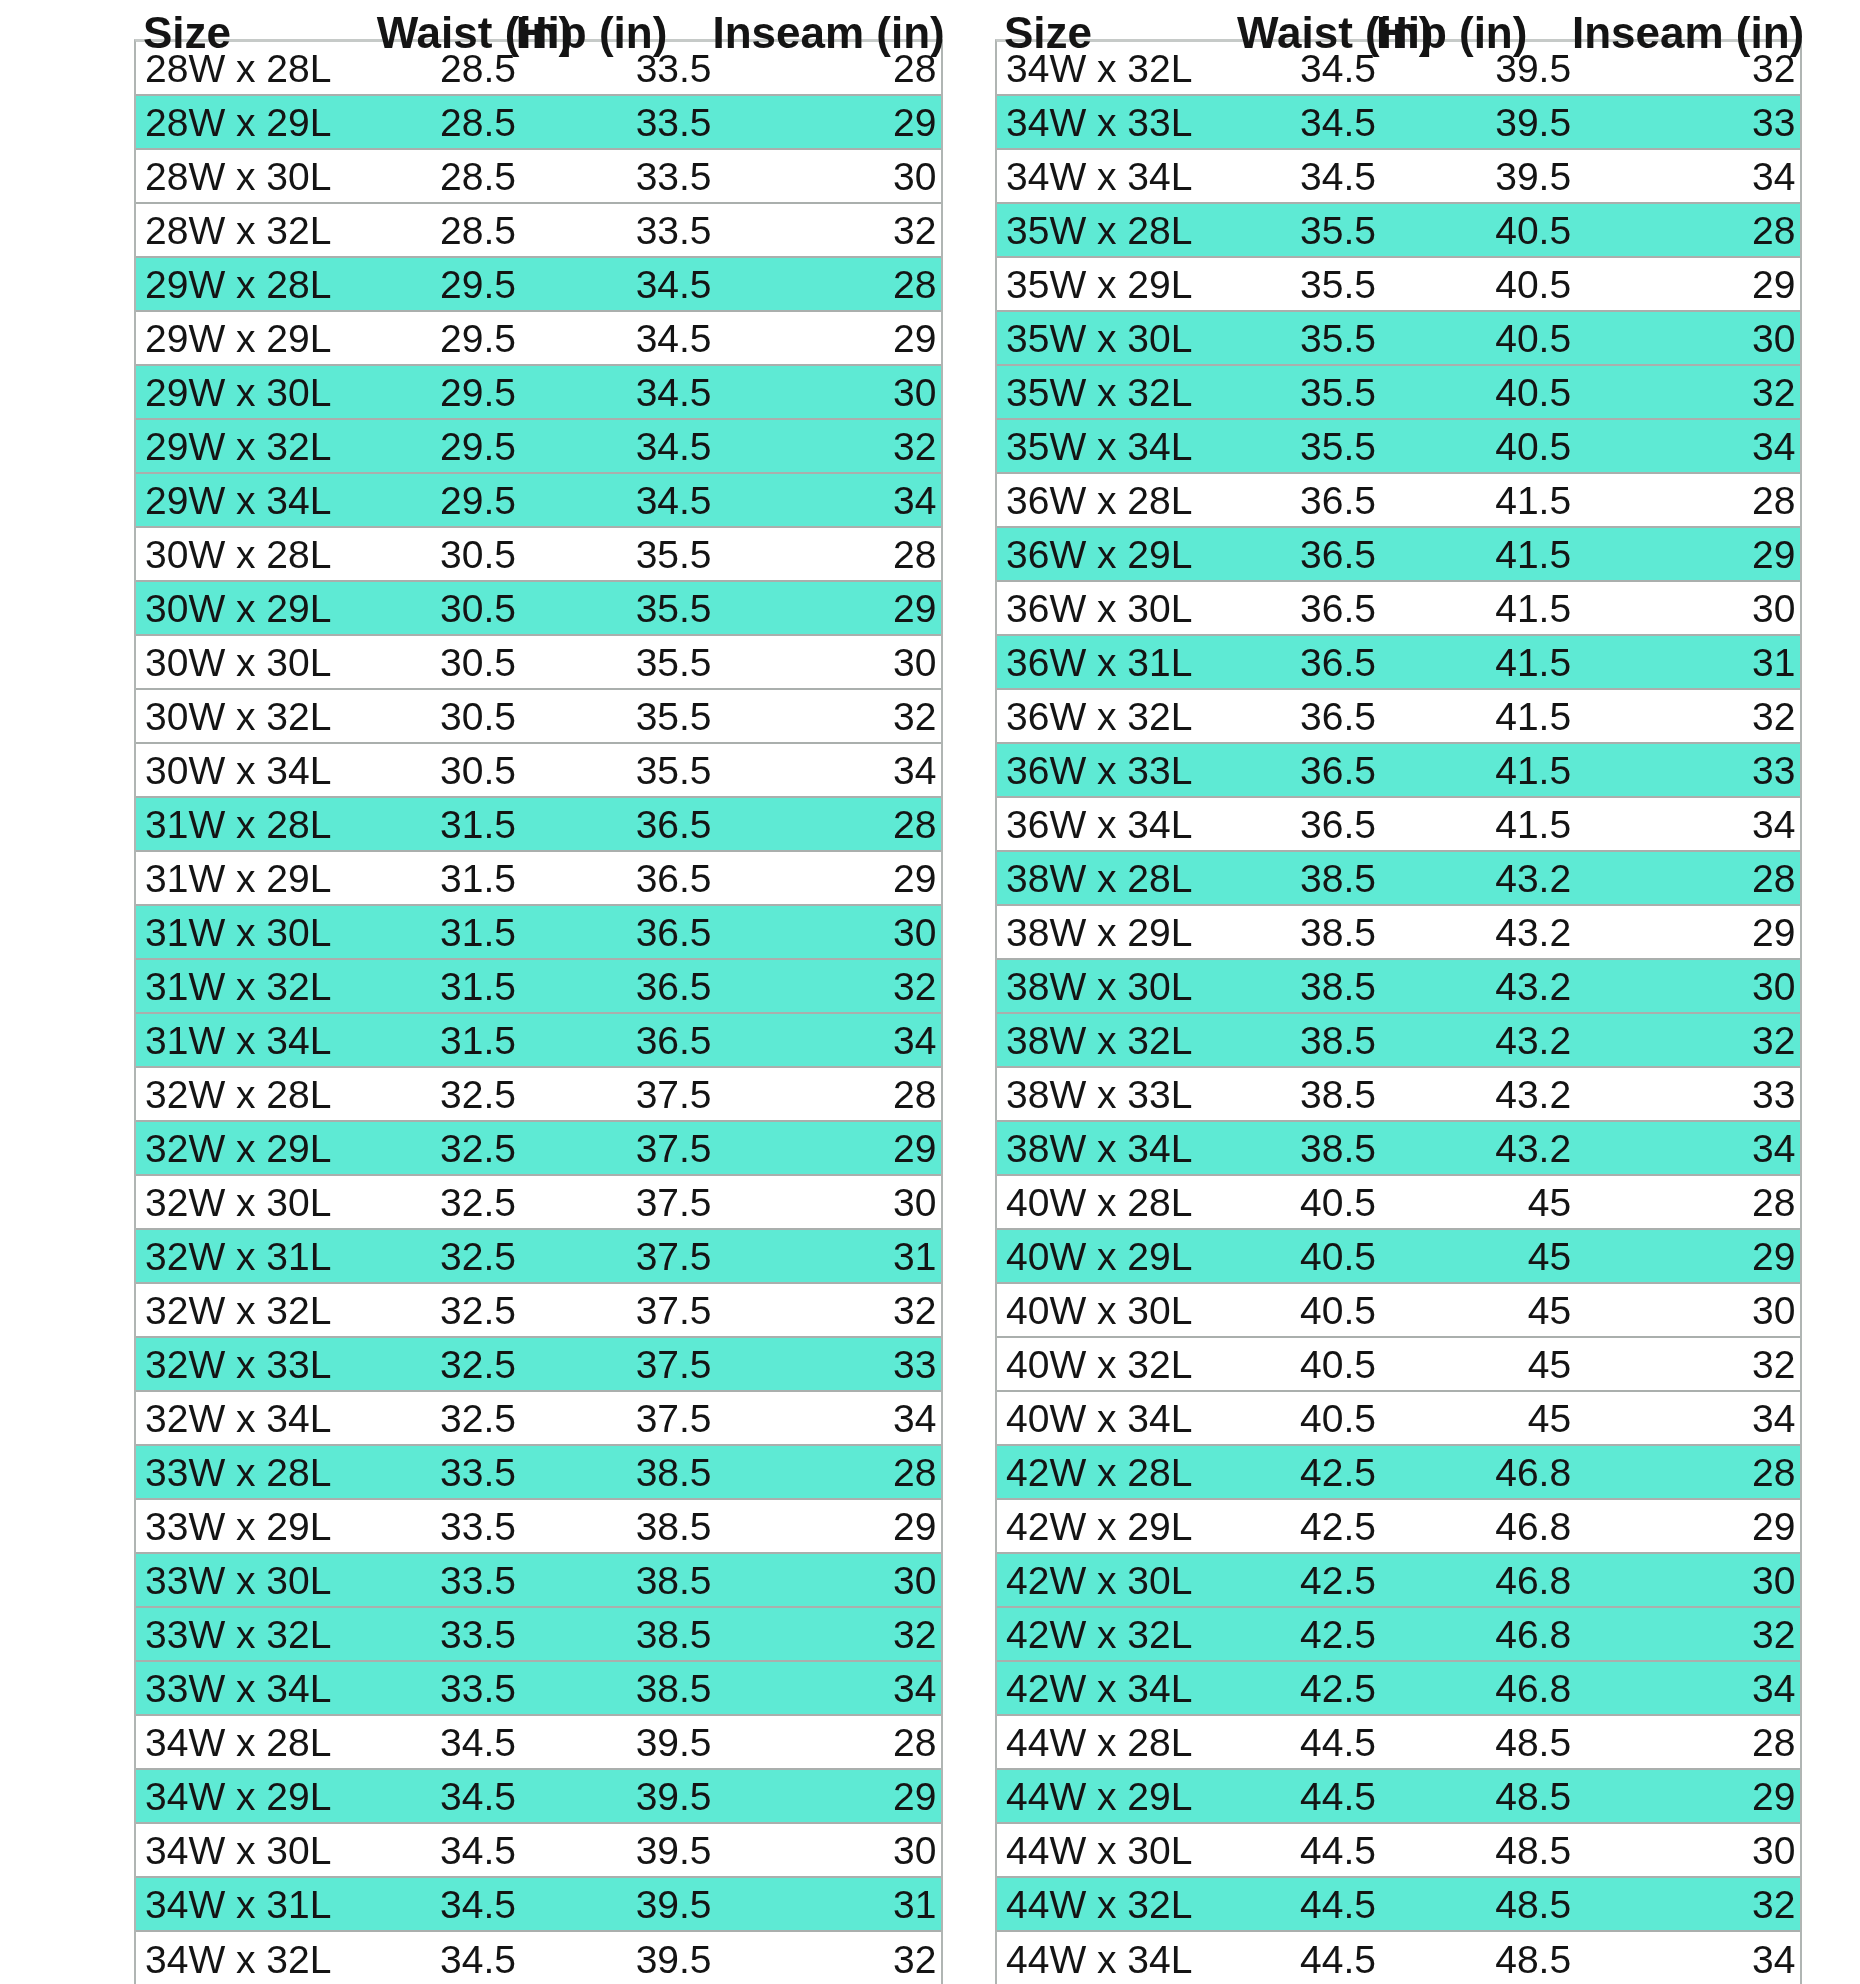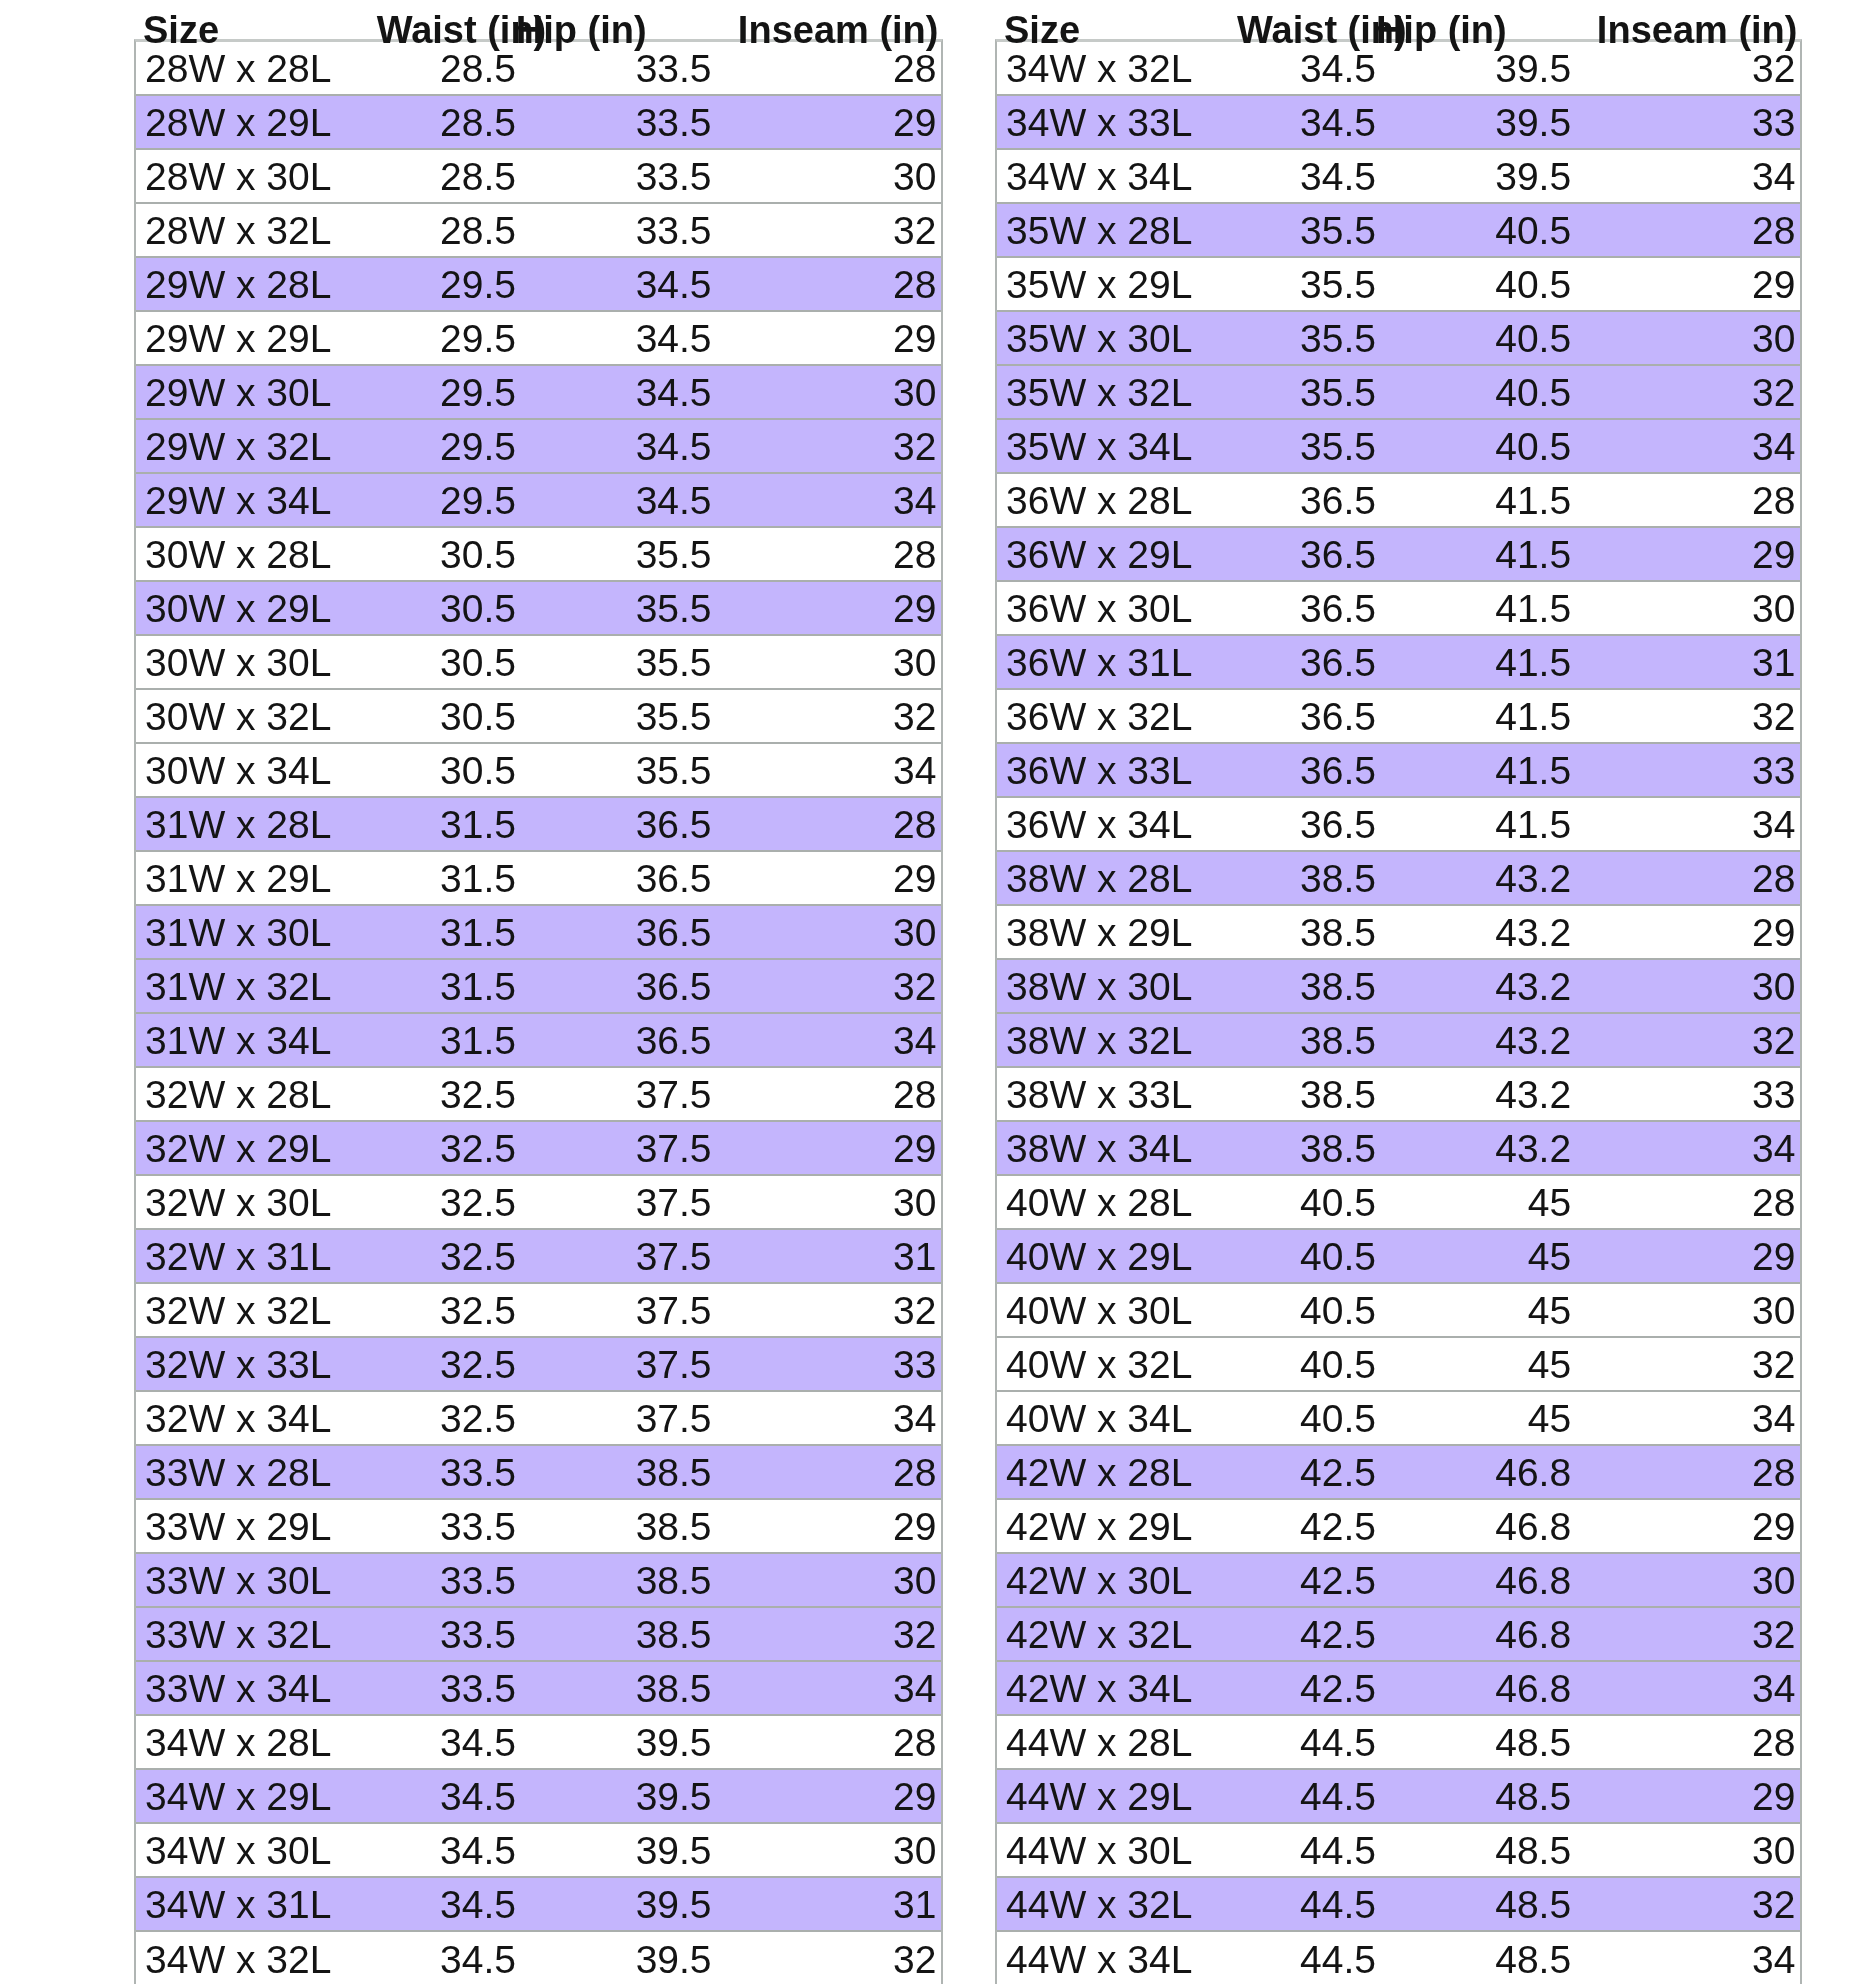--- a/index.html
+++ b/index.html
@@ -21,21 +21,21 @@
   }
   #table-left  { left: 134px;  width: 809px; }
   #table-right { left: 995px; width: 807px; }
 
   .thead {
     display: grid;
     grid-template-columns: 30% 17.2% 24.3% 28.5%;
     height: 39px;
     align-items: flex-end;
     font-weight: bold;
-    font-size: 38px;
+    font-size: 44px;
     line-height: 0.95;
     white-space: nowrap;
   }
   .th.c0 { padding-left: 9px; }
   .th.c1 { text-align: right; }
   .th.c2 { text-align: left; padding-right: 43px; }
   .th.c3 { text-align: right; padding-right: 4.5px; margin-top: 12px; }
 
   .tbody {
     border-left: 2.2px solid #b0b5b3;
@@ -49,21 +49,21 @@
     grid-template-columns: 30% 17.2% 24.3% 28.5%;
     height: 54px;
     border-bottom: 2.7px solid #aaafad;
     align-items: center;
     font-size: 39px;
     line-height: 1;
     background: #ffffff;
     white-space: nowrap;
   }
   .row:last-child { border-bottom: none; }
-  .row.shaded { background: #c4b5fd; }
+  .row.shaded { background: #5eead4; }
 
   .cell.c0 { padding-left: 9px; }
   .cell.c1 { text-align: right; }
   .cell.c2 { text-align: right; }
   .cell.c3 { text-align: right; padding-right: 4.5px; }
 </style>
 </head>
 <body>
 
 <div class="size-table" id="table-left">

